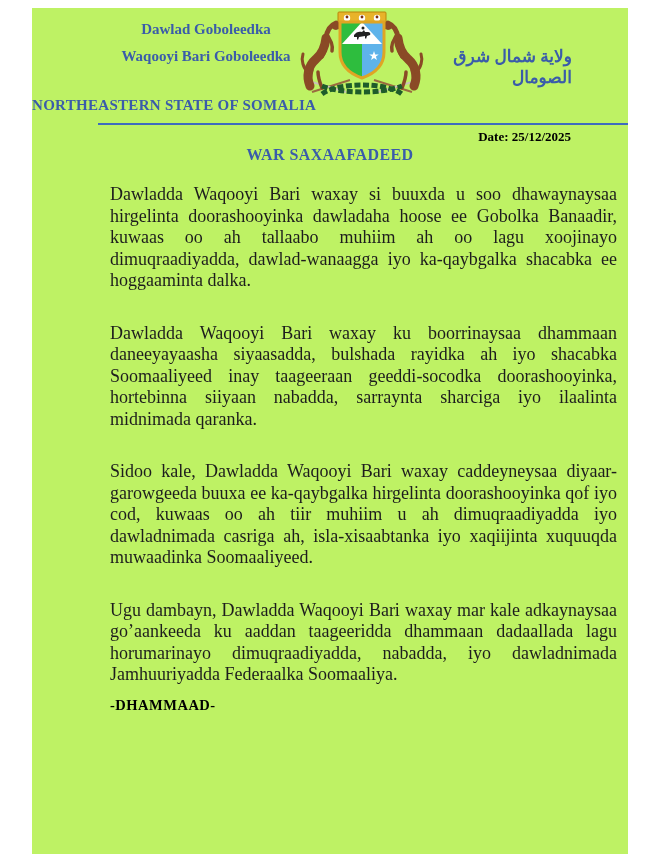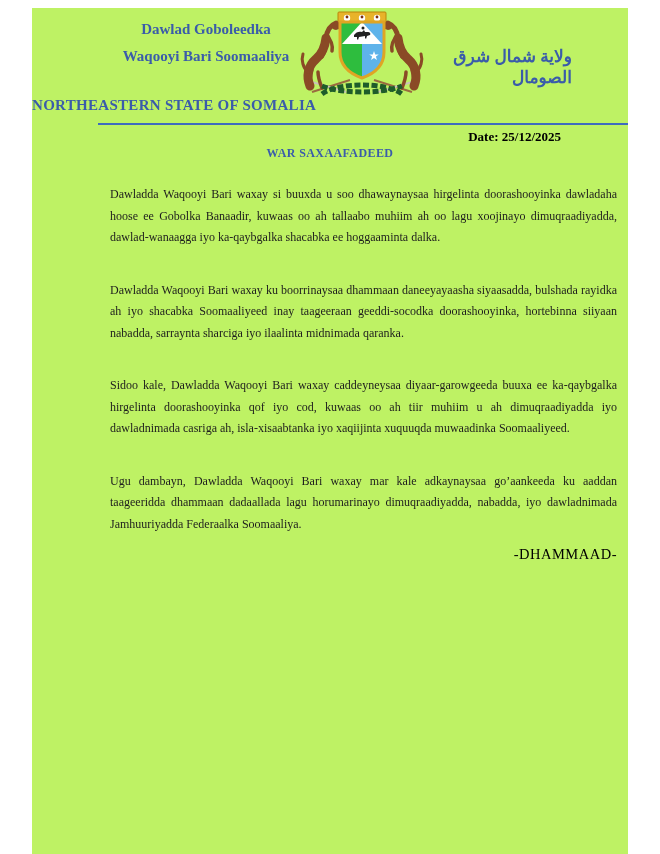--- a/index.html
+++ b/index.html
@@ -44,60 +44,60 @@
     color:var(--accent);
     font-weight:bold;
     font-size:15px;
     letter-spacing:0.3px;
   }
   .rule{
     position:absolute;top:115px;left:66px;width:549px;height:2px;
     background:var(--rule);
   }
   .date-line{
-    position:absolute;top:121px;right:67px;
+    position:absolute;top:121px;right:57px;
     font-weight:bold;
     font-size:13px;
     color:#000;
   }
   .press-title{
     position:absolute;top:138px;left:0;width:100%;
     text-align:center;
     color:var(--accent);
     font-weight:bold;
-    font-size:12px;
+    font-size:16px;
     letter-spacing:0.4px;
   }
   .body-text{
     position:absolute;top:176px;left:78px;width:507px;
   }
   .body-text p{
-    font-size:12px;
+    font-size:18px;
     line-height:21.5px;
     text-align:justify;
     margin-bottom:31px;
     color:var(--ink);
   }
   .closing{
-    text-align:right;
-    font-weight:normal;
+    text-align:left;
+    font-weight:bold;
     font-size:14.5px;
     letter-spacing:0.5px;
     color:#000;
     margin-top:-20px;
   }
 </style>
 </head>
 <body>
 
 <div class="page">
 
   <div class="org-somali">
     <span class="line line1">Dawlad Goboleedka</span>
-    <span class="line">Waqooyi Bari Soomaaliya</span>
+    <span class="line">Waqooyi Bari Goboleedka</span>
   </div>
 
   <div class="emblem">
     <svg width="132" height="86" viewBox="0 0 132 86" xmlns="http://www.w3.org/2000/svg" aria-hidden="true">
       <defs>
         <clipPath id="sh">
           <path d="M44,12 H88 V42 C88,55 80,63 66,68 C52,63 44,55 44,42 Z"></path>
         </clipPath>
         <g id="lh">
           <g stroke="#8a4a26" fill="none" stroke-linecap="round">

